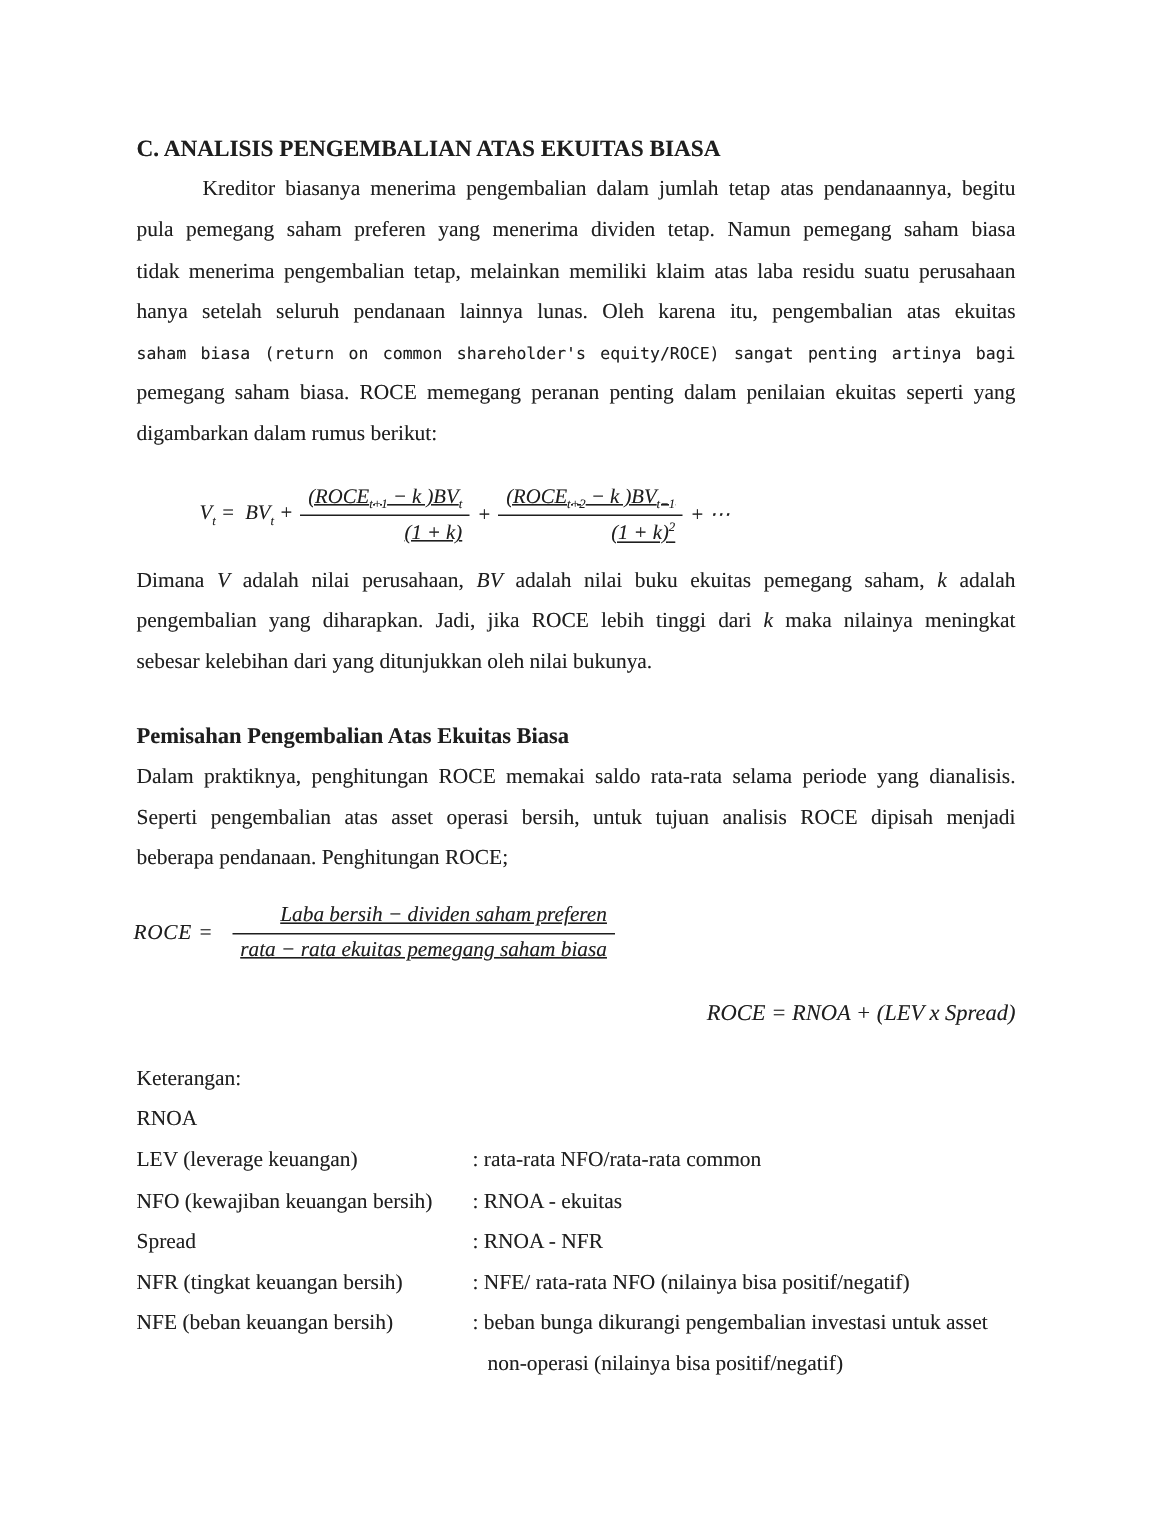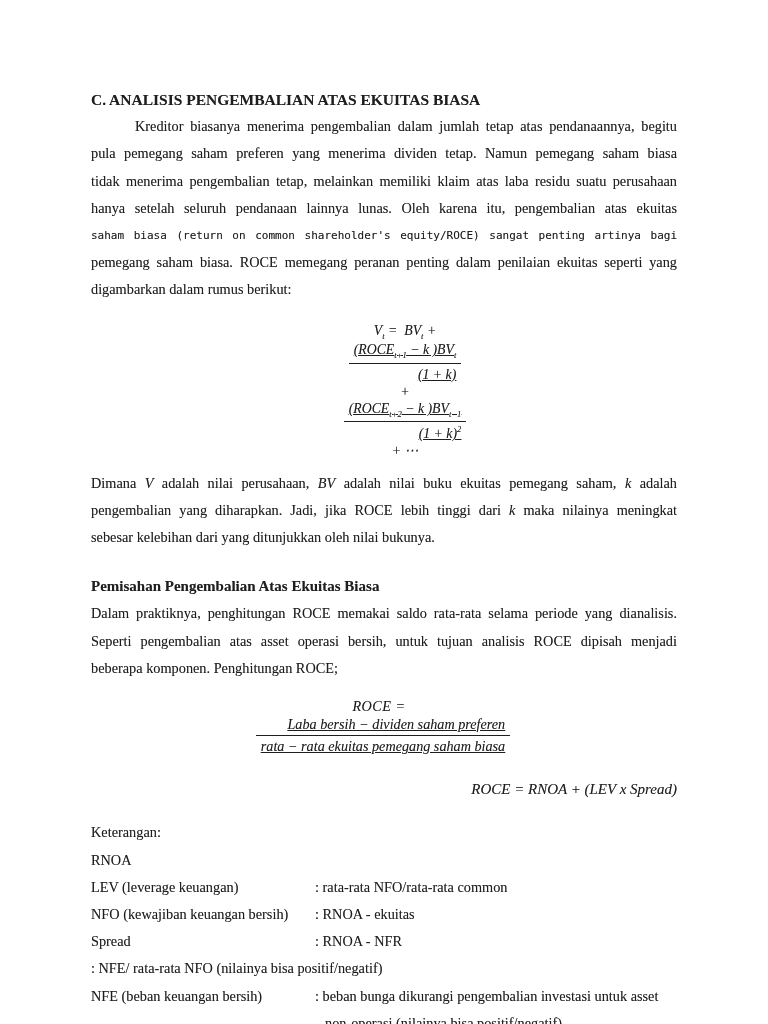--- a/index.html
+++ b/index.html
@@ -44,21 +44,20 @@
   .alt-font{
     font-family:"DejaVu Sans Mono", monospace;
     font-size:11px;
   }
   
   .formula{
     font-style:italic;
     display:flex;
     align-items:center;
     line-height:1.25;
-    flex-direction:column;
   }
   .f-valuation{
     margin-top:18px;
     margin-left:42px;
     font-size:13.8px;
   }
   .frac{
     display:inline-flex;
     flex-direction:column;
     text-align:right;
@@ -133,21 +132,21 @@
       <div class="jline">Dimana <i>V</i> adalah nilai perusahaan, <i>BV</i> adalah nilai buku ekuitas pemegang saham, <i>k</i> adalah</div>
       <div class="jline">pengembalian yang diharapkan. Jadi, jika ROCE lebih tinggi dari <i>k</i> maka nilainya meningkat</div>
       <div class="jline lastline">sebesar kelebihan dari yang ditunjukkan oleh nilai bukunya.</div>
     </div>
 
     <div class="h2">Pemisahan Pengembalian Atas Ekuitas Biasa</div>
 
     <div class="para p3">
       <div class="jline">Dalam praktiknya, penghitungan ROCE memakai saldo rata-rata selama periode yang dianalisis.</div>
       <div class="jline">Seperti pengembalian atas asset operasi bersih, untuk tujuan analisis ROCE dipisah menjadi</div>
-      <div class="jline lastline">beberapa komponen. Penghitungan ROCE;</div>
+      <div class="jline lastline">beberapa pendanaan. Penghitungan ROCE;</div>
     </div>
 
     <div class="formula f-roce">
       <span class="lhs">ROCE =</span>
       <span class="frac">
         <span class="num">Laba bersih − dividen saham preferen</span>
         <span class="den">rata − rata ekuitas pemegang saham biasa</span>
       </span>
     </div>
 
@@ -165,20 +164,21 @@
       </div>
       <div class="kv-row">
         <div class="kv-term">NFO (kewajiban keuangan bersih)</div>
         <div class="kv-def">: RNOA - ekuitas</div>
       </div>
       <div class="kv-row">
         <div class="kv-term">Spread</div>
         <div class="kv-def">: RNOA - NFR</div>
       </div>
       <div class="kv-row">
+        <div class="kv-term">NFR (tingkat keuangan bersih)</div>
         <div class="kv-def">: NFE/ rata-rata NFO (nilainya bisa positif/negatif)</div>
       </div>
       <div class="kv-row">
         <div class="kv-term">NFE (beban keuangan bersih)</div>
         <div class="kv-def">: beban bunga dikurangi pengembalian investasi untuk asset non-operasi (nilainya bisa positif/negatif)</div>
       </div>
     </div>
 
   </div>
 </div>

